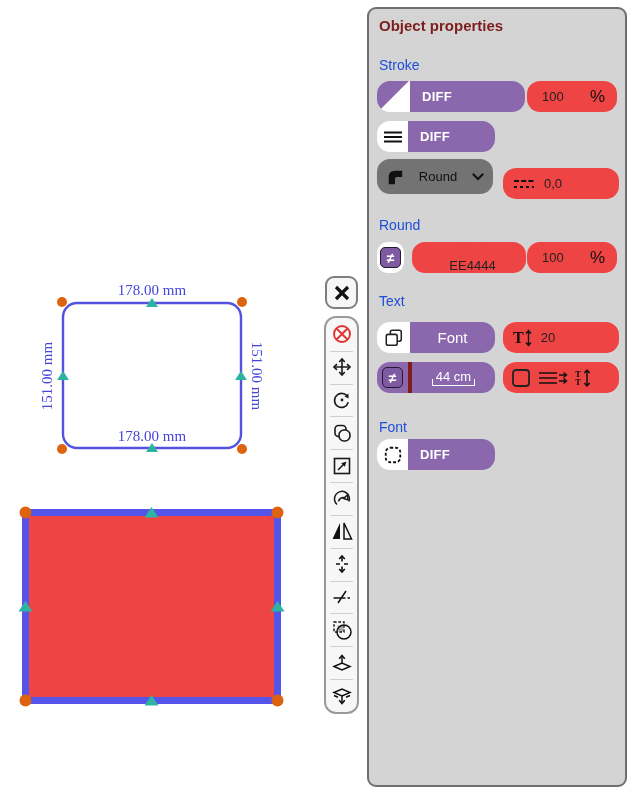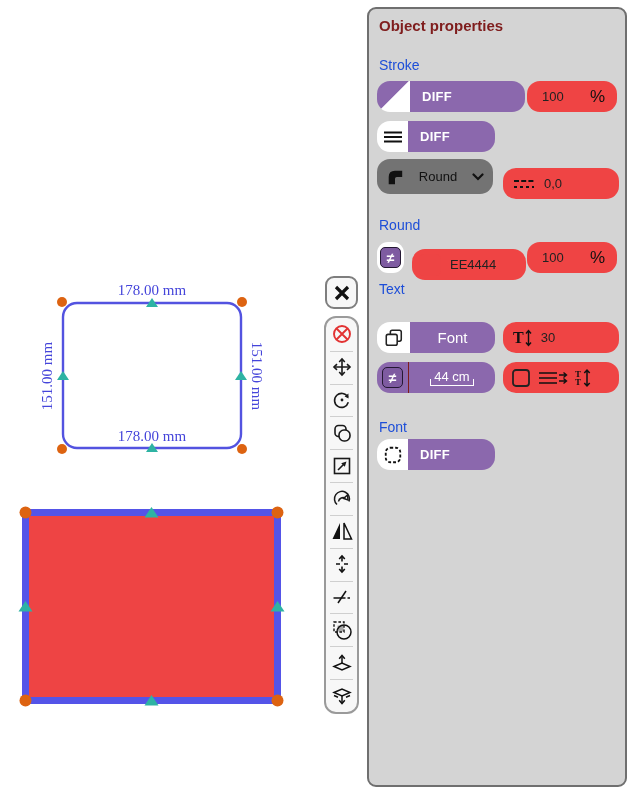--- a/index.html
+++ b/index.html
@@ -29,21 +29,21 @@
   .tool + .tool::before{
     content:"";position:absolute;top:0;left:4px;right:4px;height:1px;background:#cfcfcf;
   }
   
   .panel{
     position:absolute;left:367px;top:7px;width:260px;height:780px;box-sizing:border-box;
     background:#d4d4d4;border:2px solid #6f6f6f;border-radius:9px;
   }
   .panel-title{position:absolute;left:10px;top:8px;font-size:15px;font-weight:bold;color:#7f1d1d;}
   .sec-label{position:absolute;left:10px;font-size:14px;color:#1d4ed8;}
-  .lbl-stroke{top:48px;} .lbl-fill{top:208px;} .lbl-text{top:272px;} .lbl-paths{top:410px;}
+  .lbl-stroke{top:48px;} .lbl-fill{top:208px;} .lbl-text{top:284px;} .lbl-paths{top:410px;}
   .row{position:absolute;left:8px;height:31px;display:flex;align-items:center;}
   .r1{top:72px;} .r2{top:112px;} .rfont{top:313px;} .roffset{top:353px;} .rpaths{top:430px;}
   .group{display:flex;height:31px;border-radius:13px;overflow:hidden;}
   .icon-cell{background:#ffffff;display:flex;align-items:center;justify-content:center;}
   .purple-cell{background:#8b68ad;color:#fff;display:flex;align-items:center;justify-content:center;}
   .diff-text{font-size:13px;font-weight:bold;letter-spacing:.3px;color:#fff;}
   .font-text{font-size:15px;color:#fff;}
   .field{
     position:absolute;background:#ef4444;border-radius:13px;height:31px;
     display:flex;align-items:center;box-sizing:border-box;
@@ -260,21 +260,21 @@
     <svg width="12" height="8" viewBox="0 0 12 8">
       <path d="M1.5,1.5 L6,6 L10.5,1.5" fill="none" stroke="#111" stroke-width="2.2" stroke-linecap="round"></path>
     </svg>
   </div>
 
   <div class="sec-label lbl-fill">Round</div>
 
   <div class="neq-btn" style="top:233px;">
     <div class="neq-square">≠</div>
   </div>
-  <div class="field color-field" style="top:240px;">
+  <div class="field color-field" style="top:233px;flex-direction:column;">
     <div class="swatch"></div>
     <span class="hex">EE4444</span>
   </div>
   <div class="field pct" style="top:233px;">
     <span class="val">100</span>
     <span class="unit">%</span>
   </div>
 
   <div class="sec-label lbl-text">Text</div>
 
@@ -291,29 +291,29 @@
       </div>
     </div>
   </div>
   <div class="field size-field" style="top:313px;">
     <span style="display:flex;align-items:center;">
       <span class="serif-T">T</span>
       <svg width="9" height="18" viewBox="0 0 9 18">
         <path d="M4.5,2 L4.5,16 M2,4.5 L4.5,1.5 L7,4.5 M2,13.5 L4.5,16.5 L7,13.5" fill="none" stroke="#111" stroke-width="1.4"></path>
       </svg>
     </span>
-    <span class="val">30</span>
+    <span class="val">20</span>
   </div>
 
   <div class="row roffset">
     <div class="group" style="width:118px;">
       <div class="purple-cell" style="width:31px;">
         <div class="neq-square">≠</div>
       </div>
-      <div class="purple-cell" style="flex:1;border-left:1px solid #7f1d1d;">
+      <div class="purple-cell" style="flex:1;border-left:4px solid #7f1d1d;">
         <span class="measure">44 cm</span>
       </div>
     </div>
   </div>
   <div class="field space-field" style="top:353px;">
     <svg width="20" height="20" viewBox="0 0 20 20">
       <rect x="2" y="2" width="16" height="16" rx="3" fill="none" stroke="#222" stroke-width="1.8"></rect>
     </svg>
     <svg width="30" height="18" viewBox="0 0 30 18">
       <path d="M1,4 H19 M1,9 H19 M1,14 H19" stroke="#111" stroke-width="1.7"></path>

